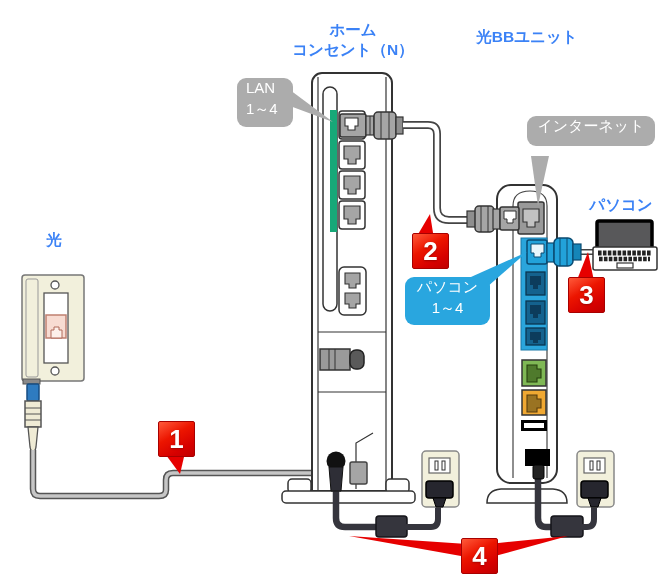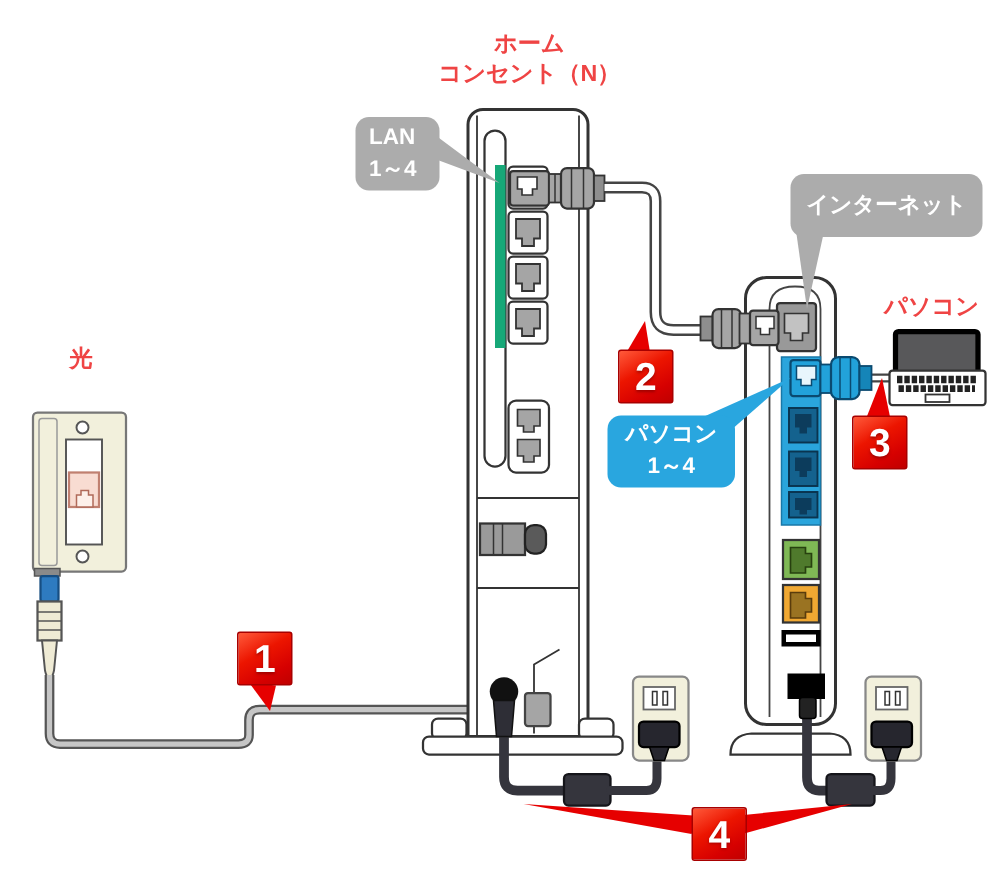--- a/index.html
+++ b/index.html
@@ -2,24 +2,24 @@
 <html><head>
 <meta charset="utf-8">
 <style>
   html,body{margin:0;padding:0;background:#fff;}
   #canvas{
     position:relative;width:670px;height:580px;background:#fff;overflow:hidden;
     font-family:"Liberation Sans","DejaVu Sans",sans-serif;color:#111;
   }
   #artwork{position:absolute;left:0;top:0;z-index:1;}
   .lbl{position:absolute;z-index:2;}
-  .title{font-size:15.5px;font-weight:600;text-align:center;line-height:1.32;color:#ef4444;}
+  .title{font-size:15.5px;font-weight:600;text-align:center;line-height:1.32;color:#3b82f6;}
   .callout{
-    border-radius:9px;color:#fff;font-size:15px;font-weight:700;line-height:1.38;
-    display:flex;flex-direction:column;justify-content:center;box-sizing:border-box;
+    border-radius:9px;color:#fff;font-size:15px;font-weight:400;line-height:1.38;
+    display:flex;flex-direction:column;box-sizing:border-box;
   }
   .callout.gray{background:#acacac;}
   .callout.blue{background:#29a6df;}
   .callout.center{text-align:center;}
   .callout.leftpad{padding-left:9px;}
   .badge{
     width:37px;height:36px;border-radius:2px;
     background:linear-gradient(150deg,#ff5a3a 0%,#ec1500 40%,#d60000 75%,#c00000 100%);
     border:1px solid #a80000;box-sizing:border-box;
     color:#fff;font-size:26px;font-weight:bold;text-align:center;line-height:34px;
@@ -222,33 +222,34 @@
   <polygon points="577,280 594,281 588,252" fill="#e60000"></polygon>
   <polygon points="467,544 461,556 349,536" fill="#e60000"></polygon>
   <polygon points="489,544 495,556 568,536" fill="#e60000"></polygon>
 </svg>
 
   <div class="lbl title" style="left:253px;top:20px;width:200px;">
     <div>ホーム</div>
     <div>コンセント（N）</div>
   </div>
 
+  <div class="lbl title" style="left:452px;top:27px;width:150px;">光BBユニット</div>
 
   <div class="lbl title" style="left:574px;top:195px;width:94px;">パソコン</div>
 
   <div class="lbl title" style="left:6px;top:230px;width:96px;">
     <div>光</div>
   </div>
 
   <div class="lbl callout gray leftpad" style="left:237px;top:78px;width:56px;height:49px;">
     <div>LAN</div>
     <div>1～4</div>
   </div>
 
-  <div class="lbl callout gray center" style="left:527px;top:116px;width:128px;height:42px;">
+  <div class="lbl callout gray center" style="left:527px;top:116px;width:128px;height:30px;">
     <div>インターネット</div>
   </div>
 
   <div class="lbl callout blue center" style="left:405px;top:277px;width:85px;height:48px;">
     <div>パソコン</div>
     <div>1～4</div>
   </div>
 
   <div class="lbl badge" style="left:158px;top:421px;">1</div>
   <div class="lbl badge" style="left:412px;top:233px;">2</div>

